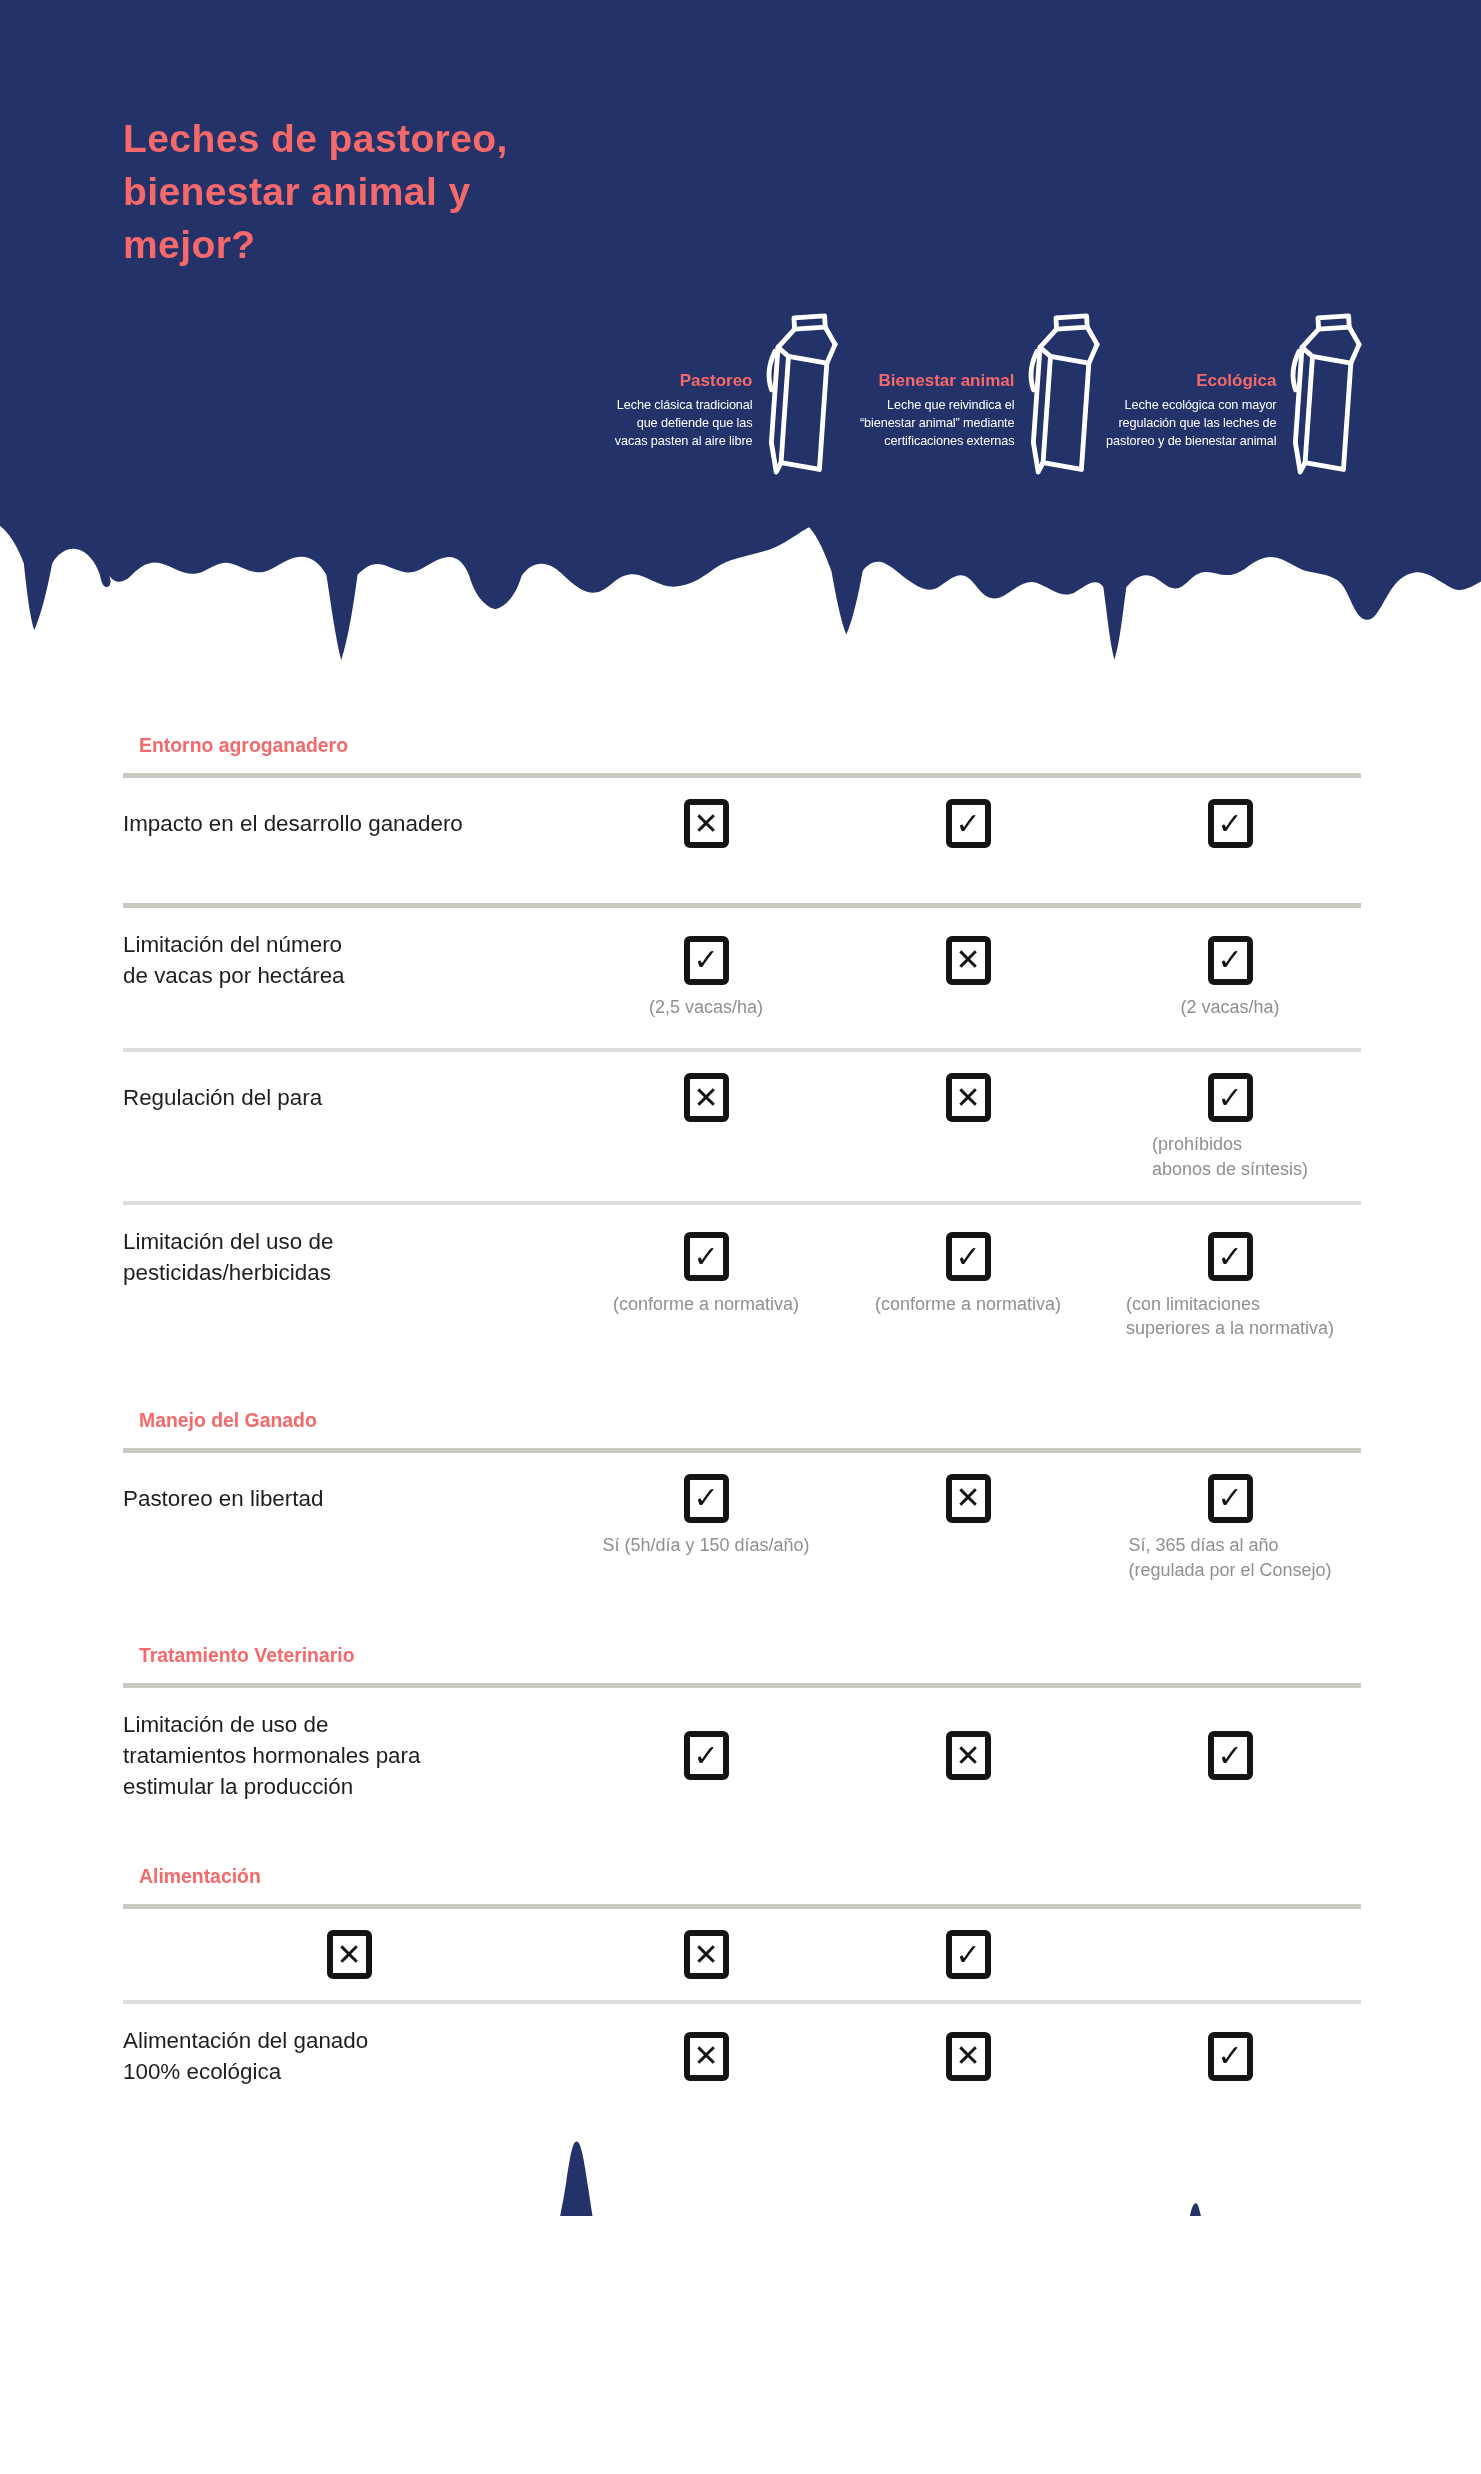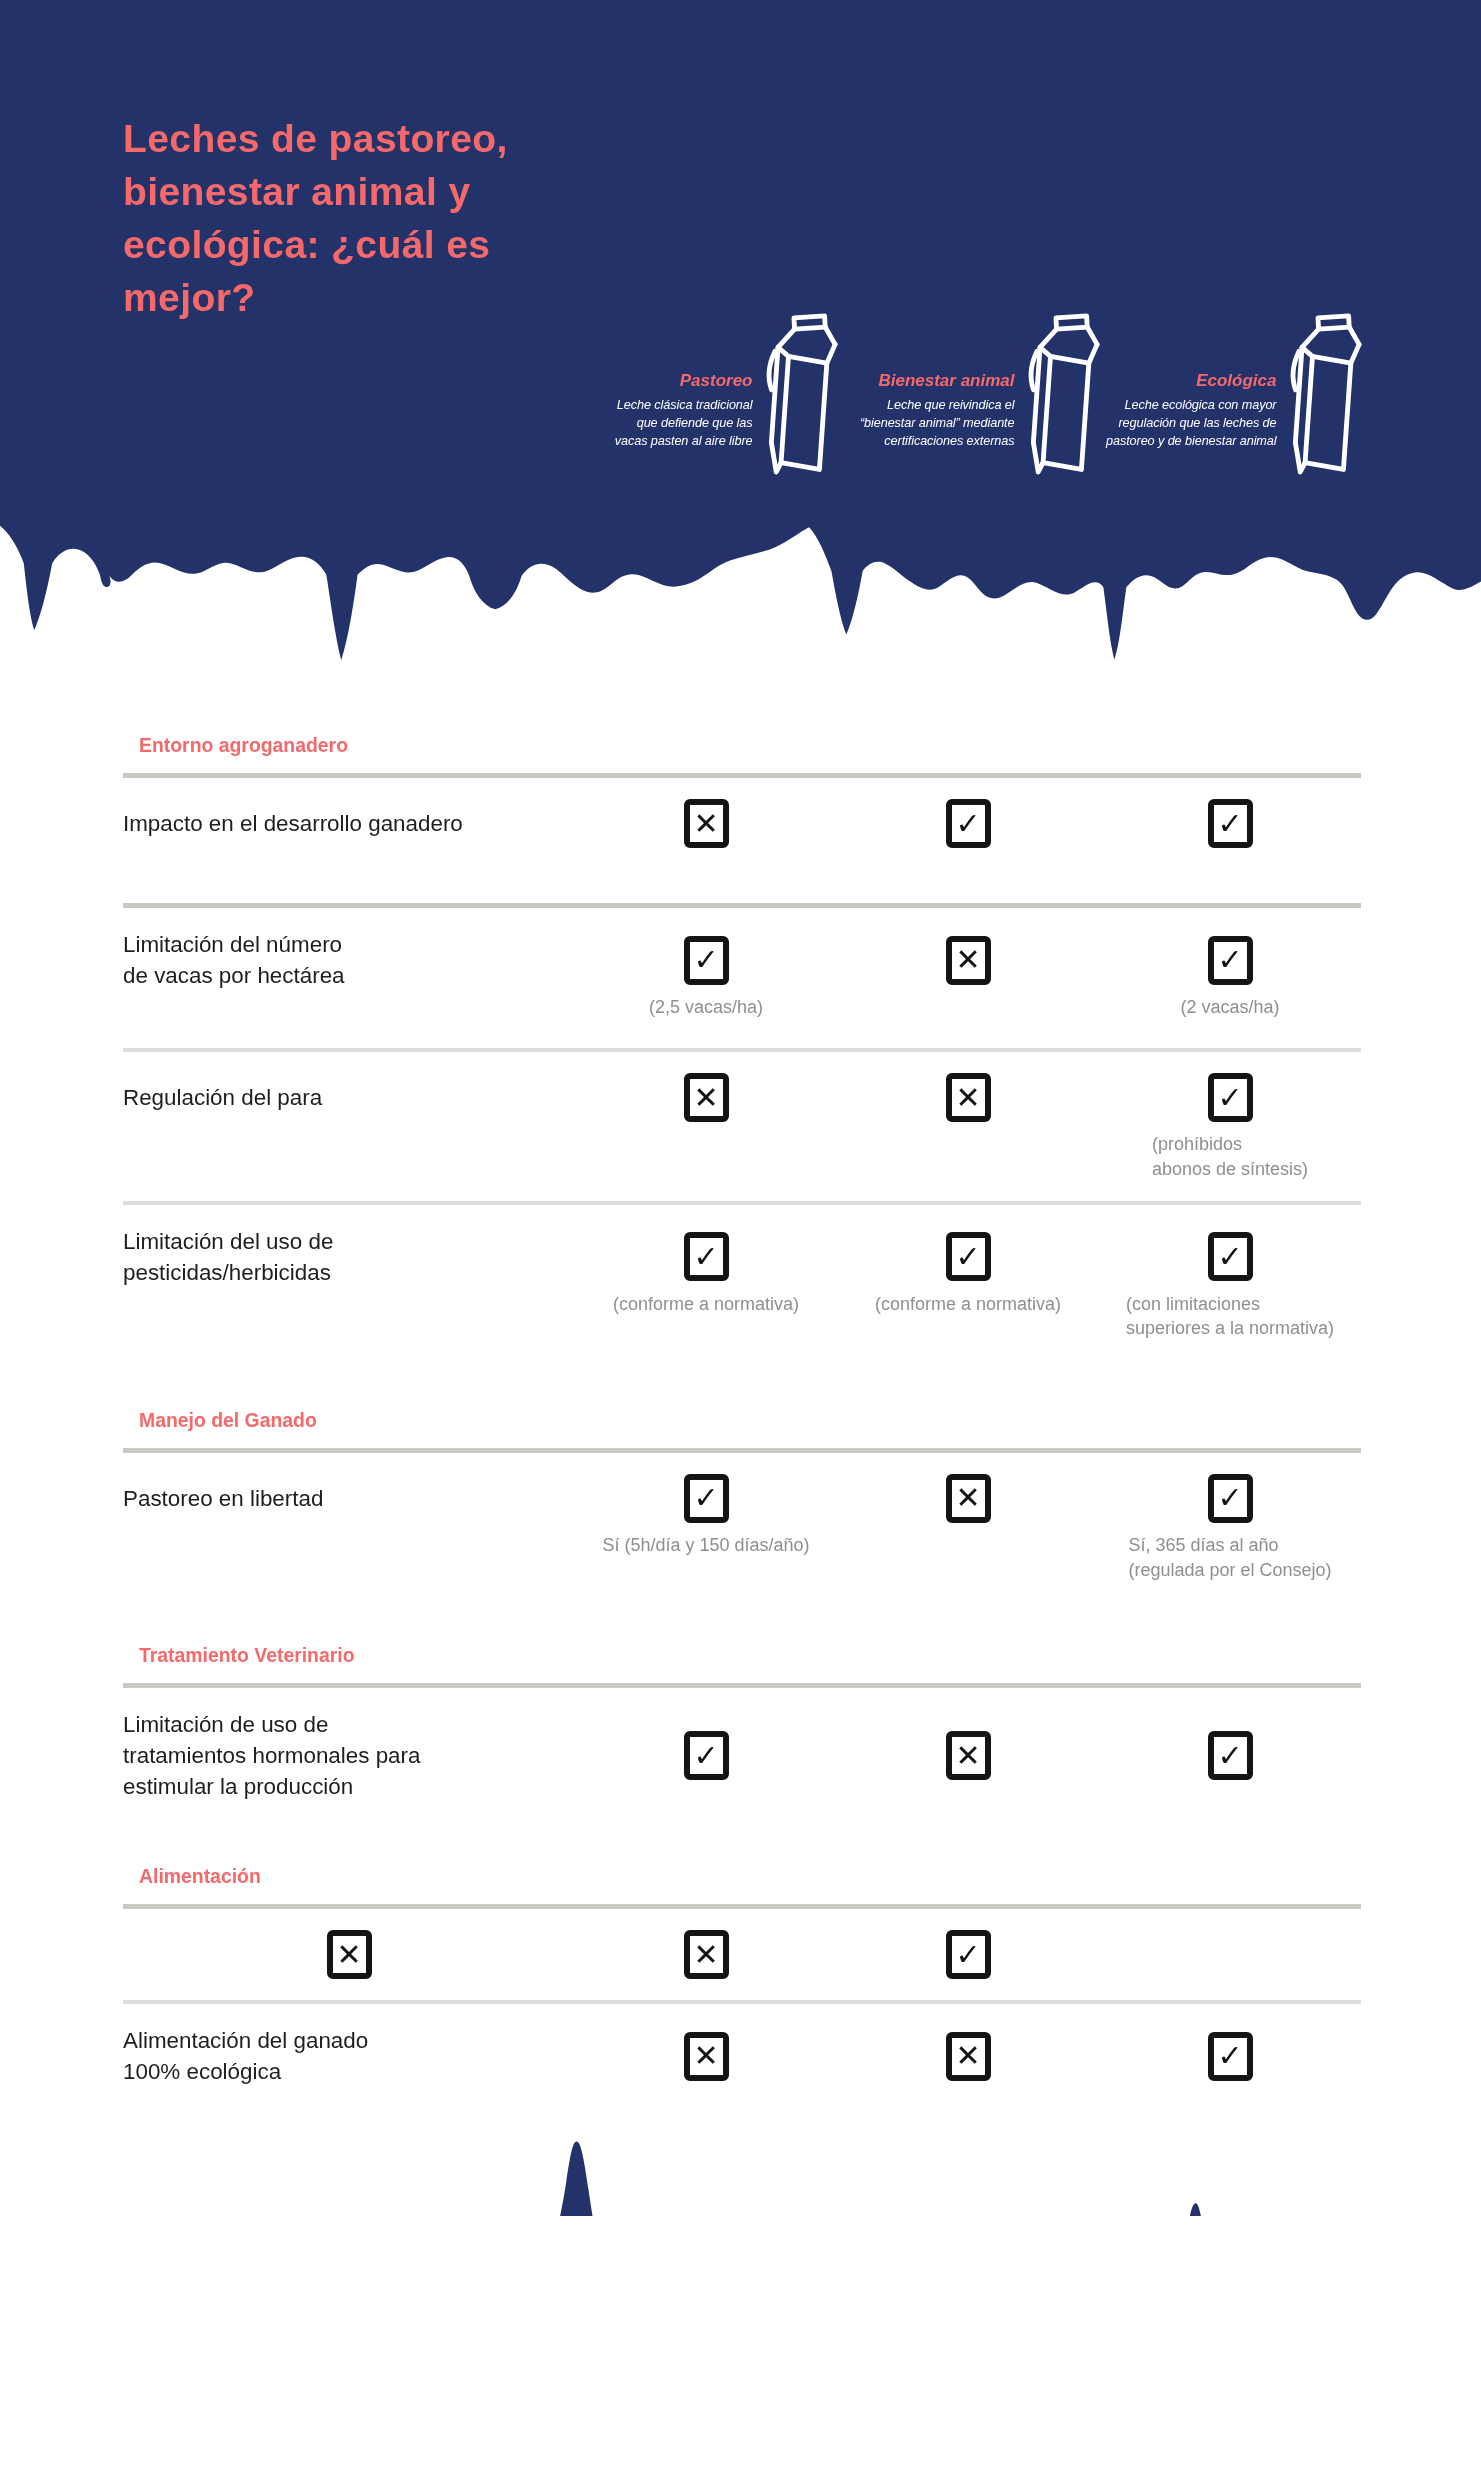--- a/index.html
+++ b/index.html
@@ -10,21 +10,21 @@
   .hero{position:relative;flex:0 0 auto;}
   .hero-navy{height:477px;background:#233269;}
   .drip-svg{display:block;width:1481px;height:209px;}
   .title{position:absolute;left:123px;top:112px;margin:0;color:#f5696b;
          font-size:39px;font-weight:bold;line-height:53px;letter-spacing:0.4px;}
   .title .tln{display:block;white-space:nowrap;}
 
   .milk-row{position:absolute;left:575px;top:304px;width:787px;z-index:2;
             display:grid;grid-template-columns:repeat(3,262px);}
   .milk{display:flex;align-items:flex-start;}
-  .milk-text{flex:1 1 auto;min-width:0;text-align:right;padding-top:67px;font-style:italic;}
+  .milk-text{flex:1 1 auto;min-width:0;text-align:right;padding-top:67px;}
   .milk-name{margin:0 0 5.2px 0;color:#f5696b;font-size:17px;font-weight:bold;white-space:nowrap;}
   .milk-desc{color:#ffffff;font-size:12.7px;line-height:18px;letter-spacing:-0.1px;}
   .milk-desc .dln{display:block;white-space:nowrap;}
   .carton{width:83px;height:182px;flex:0 0 auto;margin-left:1.5px;transform:rotate(4deg);}
 
   
   .table{flex:0 0 auto;padding:6px 120px 0 123px;}
   .sec{padding-top:25px;}
   .sec-title{margin:16px;color:#f5696b;font-size:19.4px;font-weight:bold;line-height:24px;}
   .sec-bar{height:5.2px;background:#c9c9c4;margin-top:9px;}
@@ -51,21 +51,20 @@
 <body>
 
 <div class="page">
 
   <header class="hero">
     <div class="hero-navy"></div>
 
     <h1 class="title">
       <span class="tln">Leches de pastoreo,</span>
       <span class="tln">bienestar animal y</span>
-      <span class="tln">ecológica: ¿cuál es</span>
       <span class="tln">mejor?</span>
     </h1>
 
     <div class="milk-row">
 
       <div class="milk">
         <div class="milk-text">
           <h2 class="milk-name">Pastoreo</h2>
           <div class="milk-desc">
             <span class="dln">Leche clásica tradicional</span>

